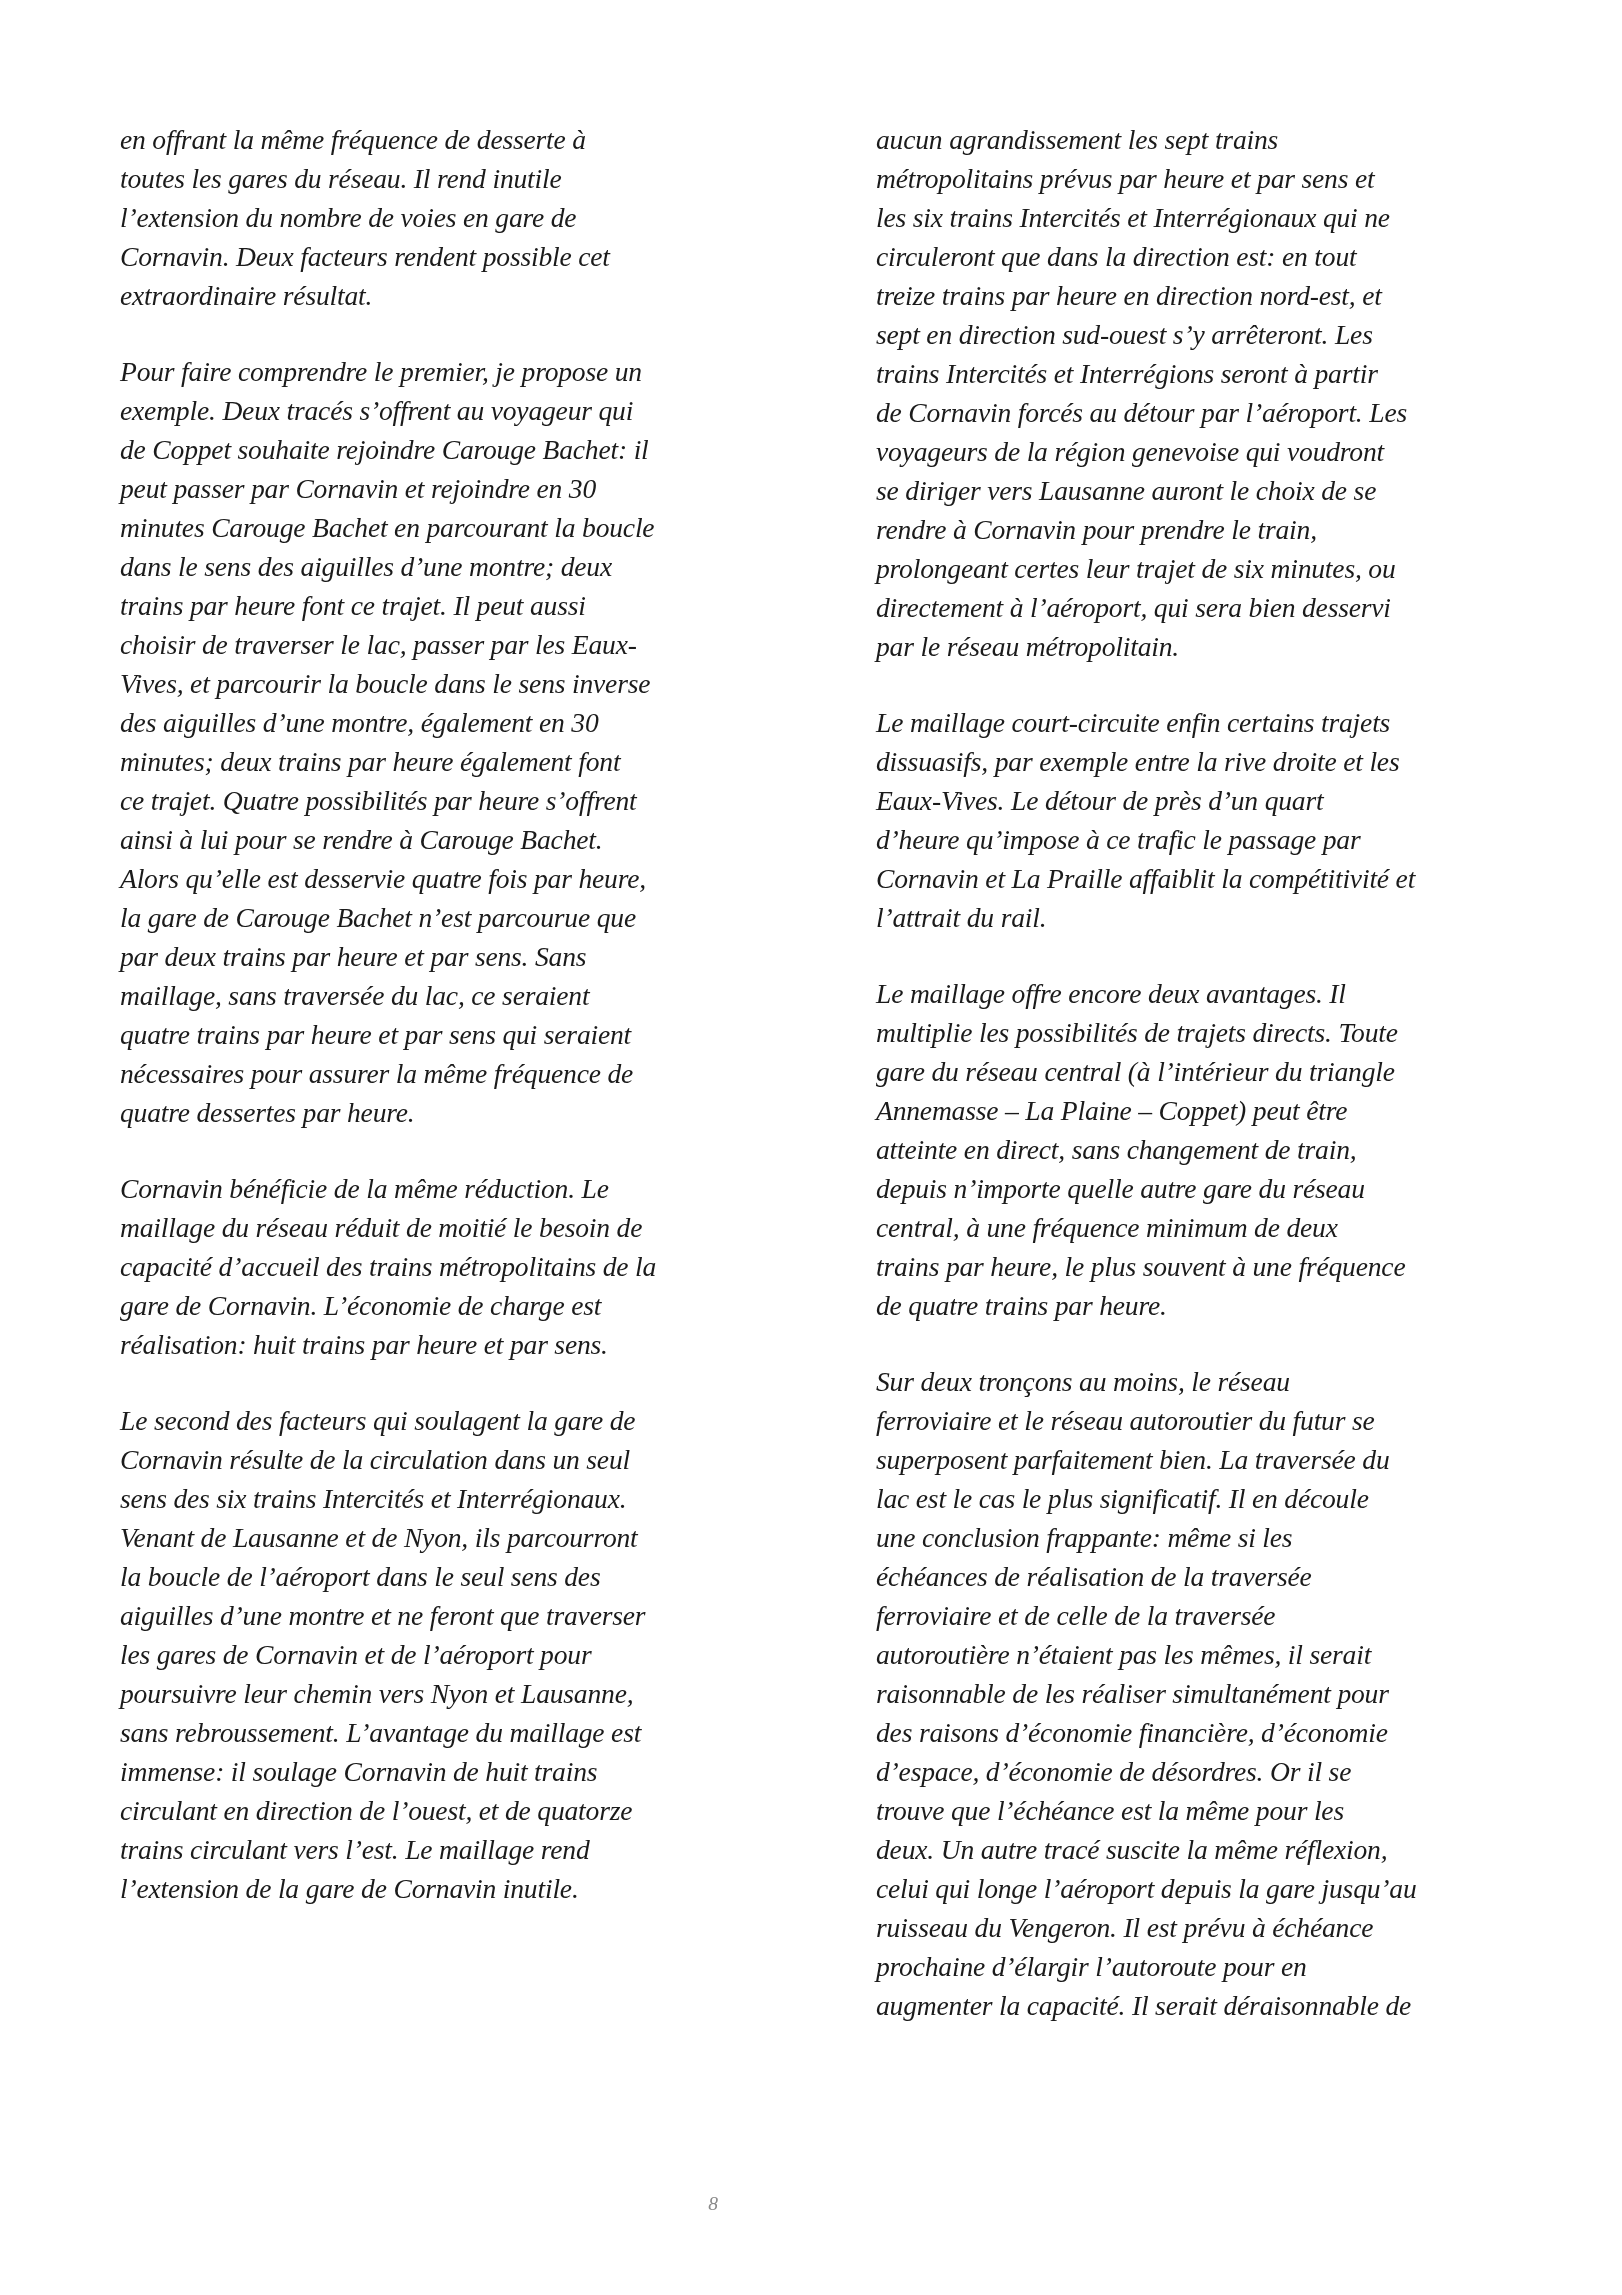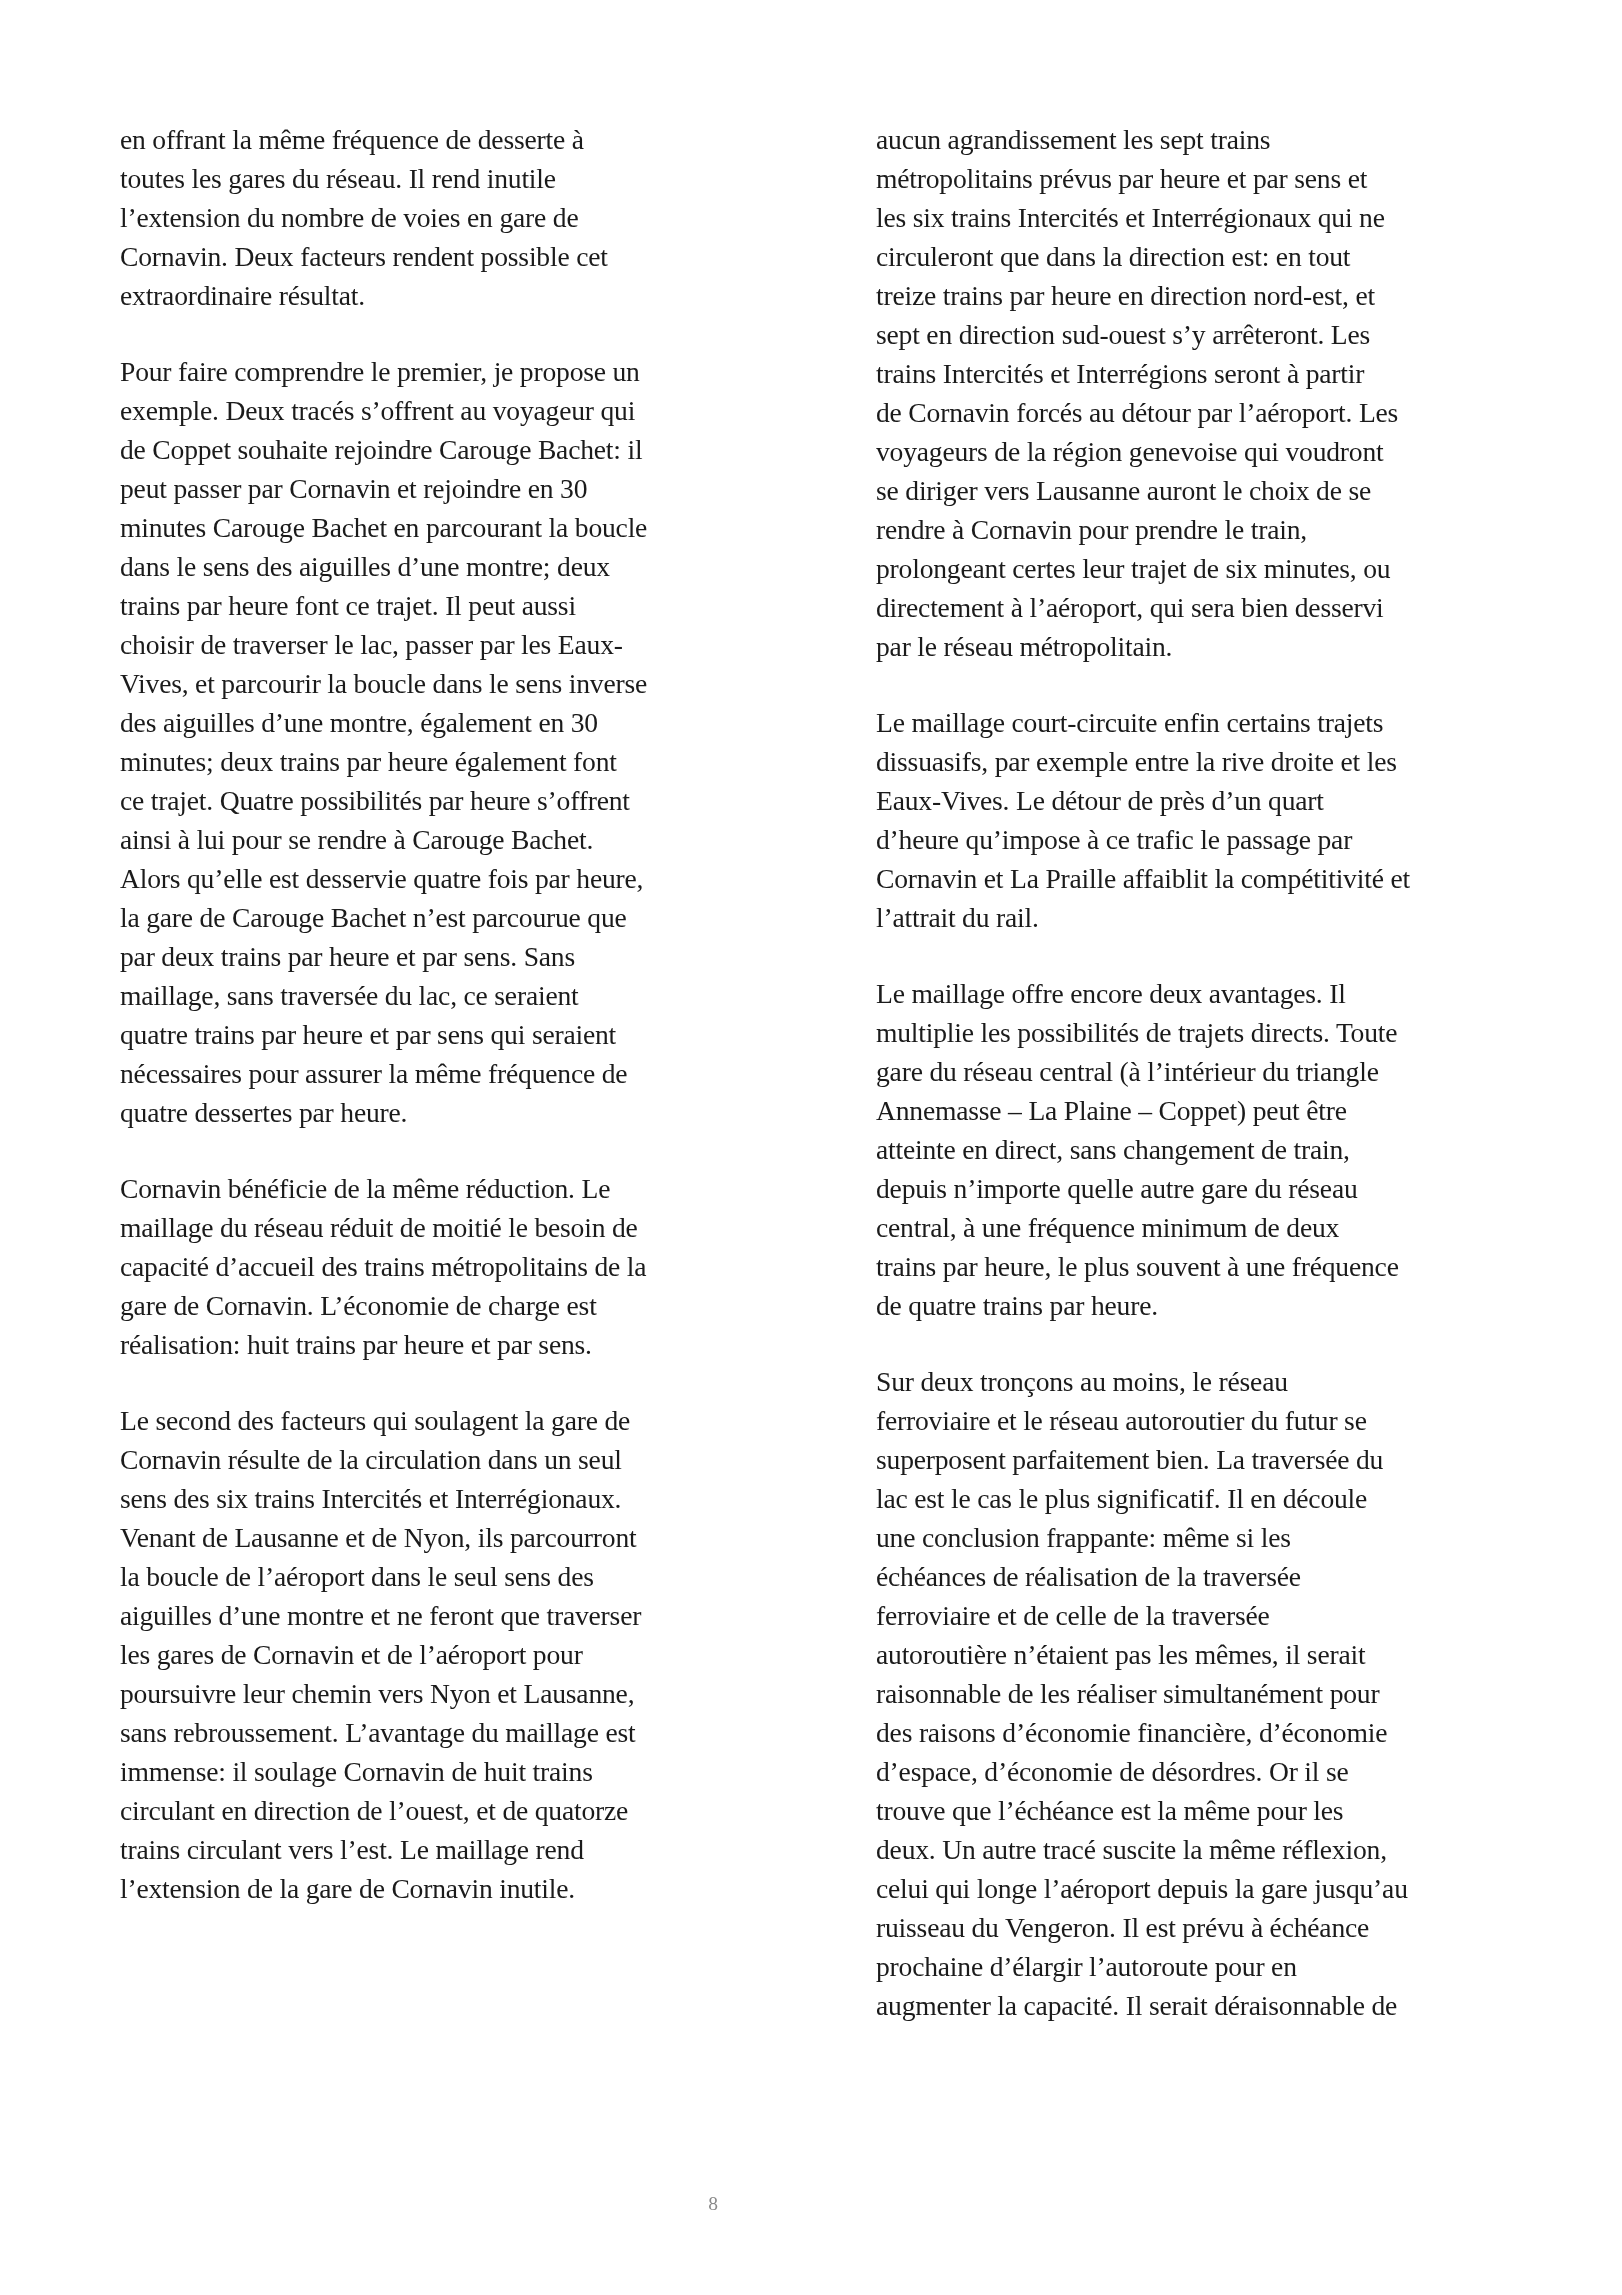--- a/index.html
+++ b/index.html
@@ -3,20 +3,21 @@
 <meta charset="utf-8">
 <style>
   html, body { margin: 0; padding: 0; background: #ffffff; }
   .page {
     position: relative;
     width: 1426px;
     height: 2295px;
     background: #ffffff;
     overflow: hidden;
     font-family: "Liberation Serif", serif;
+    font-style: italic;
   }
   .column {
     position: absolute;
     top: 120px;
     width: 717px;
   }
   .column-left  { left: 120px; }
   .column-right { left: 876px; }
   .body-par {
     margin: 0 0 37px 0;

